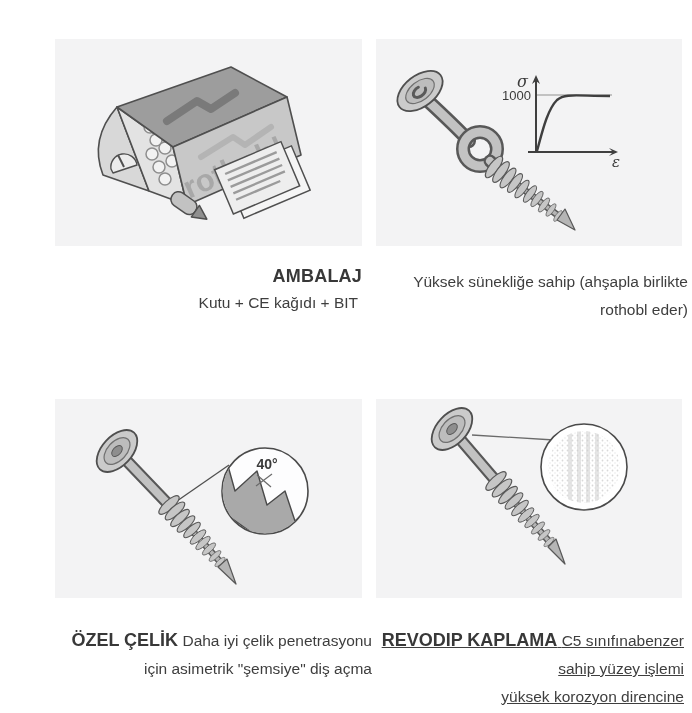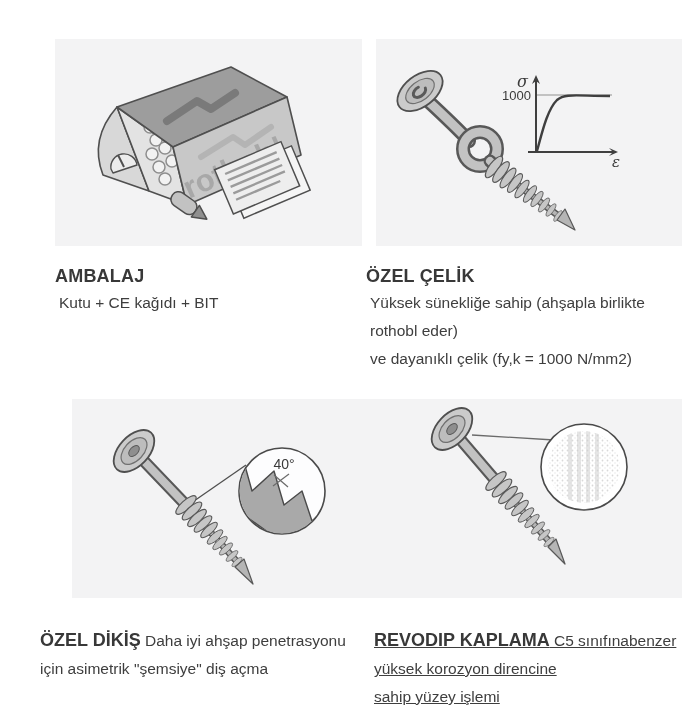--- a/index.html
+++ b/index.html
@@ -2,21 +2,21 @@
 <html><head>
 <meta charset="utf-8">
 <style>
   html,body{margin:0;padding:0;background:#ffffff;}
   .page{
     position:relative;width:692px;height:713px;background:#ffffff;
     font-family:"Liberation Sans",sans-serif;color:#3e3e3e;overflow:hidden;
   }
   .tile{position:absolute;background:#f3f3f4;}
   .tile svg{display:block;width:100%;height:100%;}
-  .cap{position:absolute;text-align:left;}
+  .cap{position:absolute;text-align:right;}
   .cap h3{margin:0 0 4px 0;font-size:18px;font-weight:700;color:#383838;letter-spacing:.2px;}
   .cap p{margin:4px;font-size:15.5px;line-height:24px;color:#3e3e3e;}
   .cap p strong{font-size:18px;font-weight:700;color:#383838;}
   .gtext{font-family:"DejaVu Serif",serif;font-style:italic;}
 </style>
 </head>
 <body>
 
 <div class="page">
 
@@ -119,21 +119,21 @@
             <ellipse rx="13" ry="4.6" transform="translate(168,166) rotate(-53) scale(0.65)"></ellipse>
             <ellipse rx="13" ry="4.6" transform="translate(175,171) rotate(-53) scale(0.58)"></ellipse>
             <ellipse rx="13" ry="4.6" transform="translate(182,177) rotate(-53) scale(0.50)"></ellipse>
           </g>
           <path d="M181,181 L199,191 L189,170 Z" fill="#b5b5b5" stroke="#585858" stroke-width="1.2" stroke-linejoin="round"></path>
         </g>
       </g>
     </svg>
   </div>
 
-  <div class="tile" style="left:72px;top:399px;width:307px;height:199px;">
+  <div class="tile" style="left:55px;top:399px;width:307px;height:199px;font-weight:bold;">
     <svg viewBox="0 0 307 199">
       <defs>
         <clipPath id="t3c">
             <circle cx="210" cy="92" r="42.5"></circle>
           </clipPath>
       </defs>
       <line x1="122" y1="102" x2="174" y2="66" stroke="#4f4f4f" stroke-width="1.3"></line>
 
       <g>
         <line x1="70" y1="60" x2="114" y2="106" stroke="#585858" stroke-width="12" stroke-linecap="round"></line>
@@ -228,30 +228,28 @@
       </g>
     </svg>
   </div>
 
   <div class="cap" style="left:55px;top:266px;width:307px;">
     <h3>AMBALAJ</h3>
     <p>Kutu + CE kağıdı + BIT</p>
   </div>
 
   <div class="cap" style="left:366px;top:266px;width:326px;">
-    <h3>ÖZEL ÇELİK</h3>
     <p>Yüksek sünekliğe sahip (ahşapla birlikte</p>
     <p>rothobl eder)</p>
-    <p>ve dayanıklı çelik (fy,k = 1000 N/mm2)</p>
   </div>
 
   <div class="cap" style="left:36px;top:624px;width:340px;">
-    <p><strong>ÖZEL DİKİŞ</strong> <span>Daha iyi ahşap penetrasyonu</span></p>
+    <p><strong>ÖZEL ÇELİK</strong> <span>Daha iyi çelik penetrasyonu</span></p>
     <p>için asimetrik "şemsiye" diş açma</p>
   </div>
 
   <div class="cap" style="left:370px;top:624px;width:318px;text-decoration:underline;">
     <p><strong>REVODIP KAPLAMA</strong> <span>C5 sınıfınabenzer</span></p>
+    <p>sahip yüzey işlemi</p>
     <p>yüksek korozyon direncine</p>
-    <p>sahip yüzey işlemi</p>
   </div>
 
 </div>
 
 </body></html>

